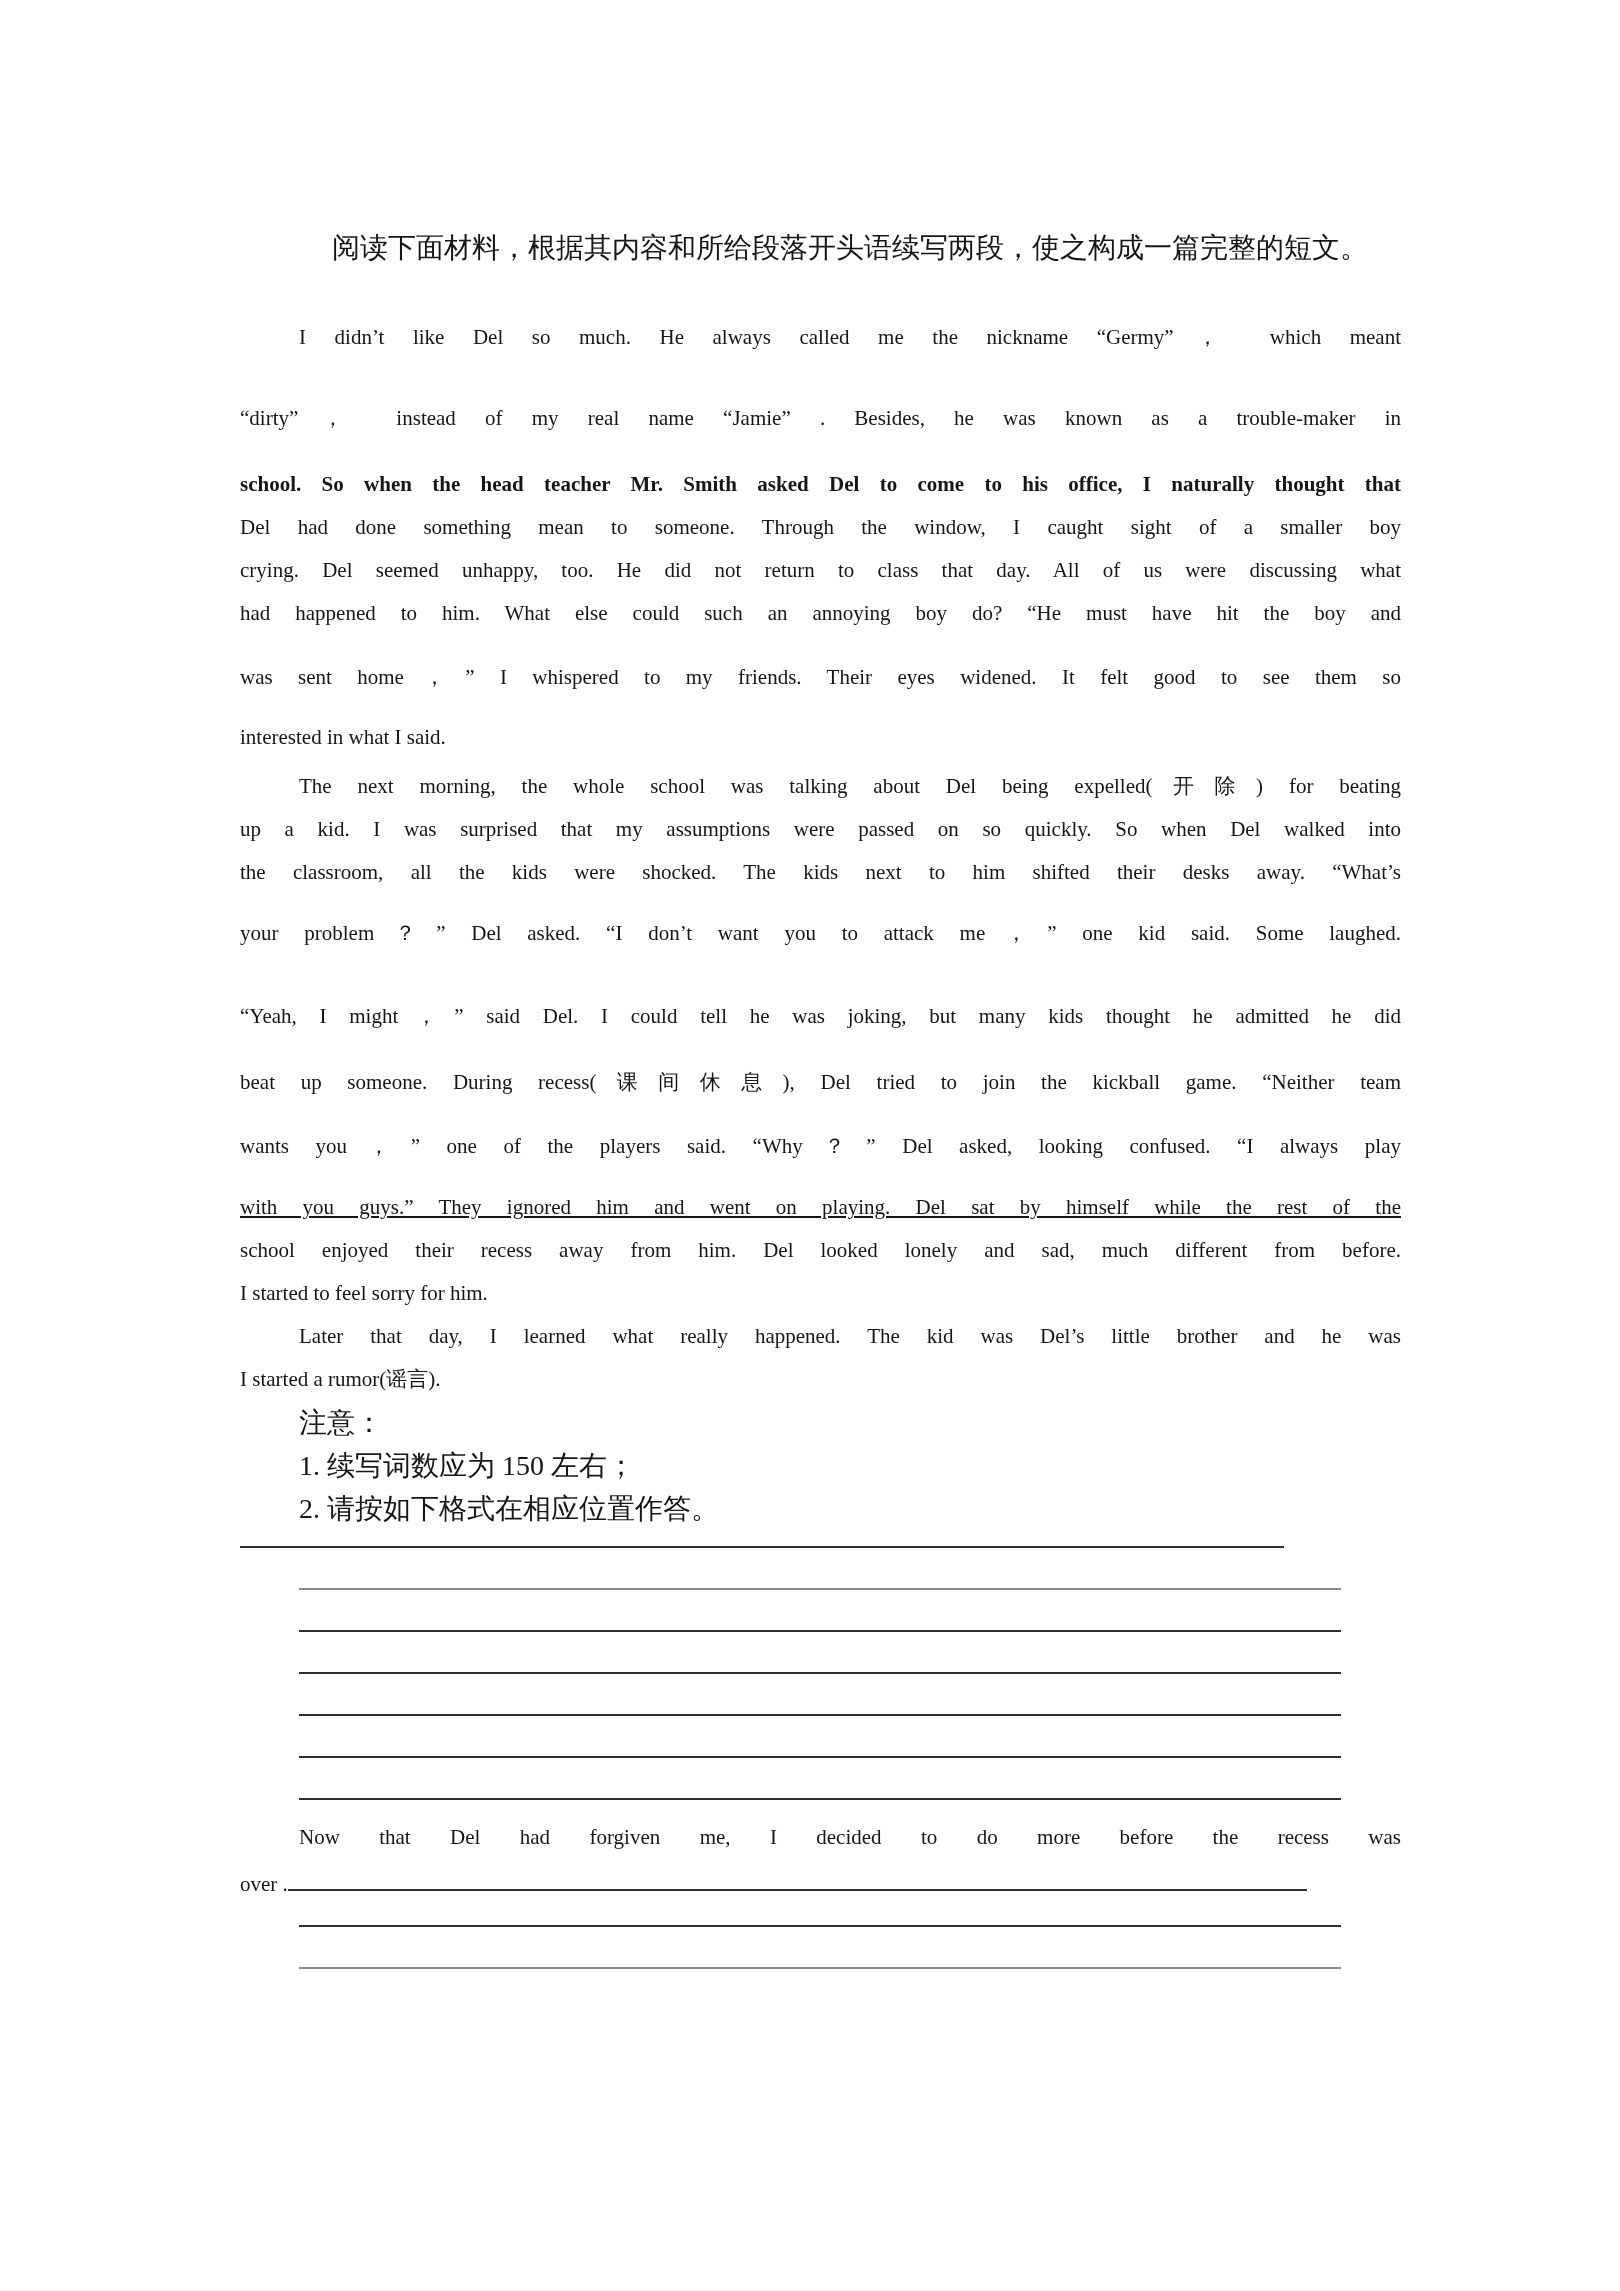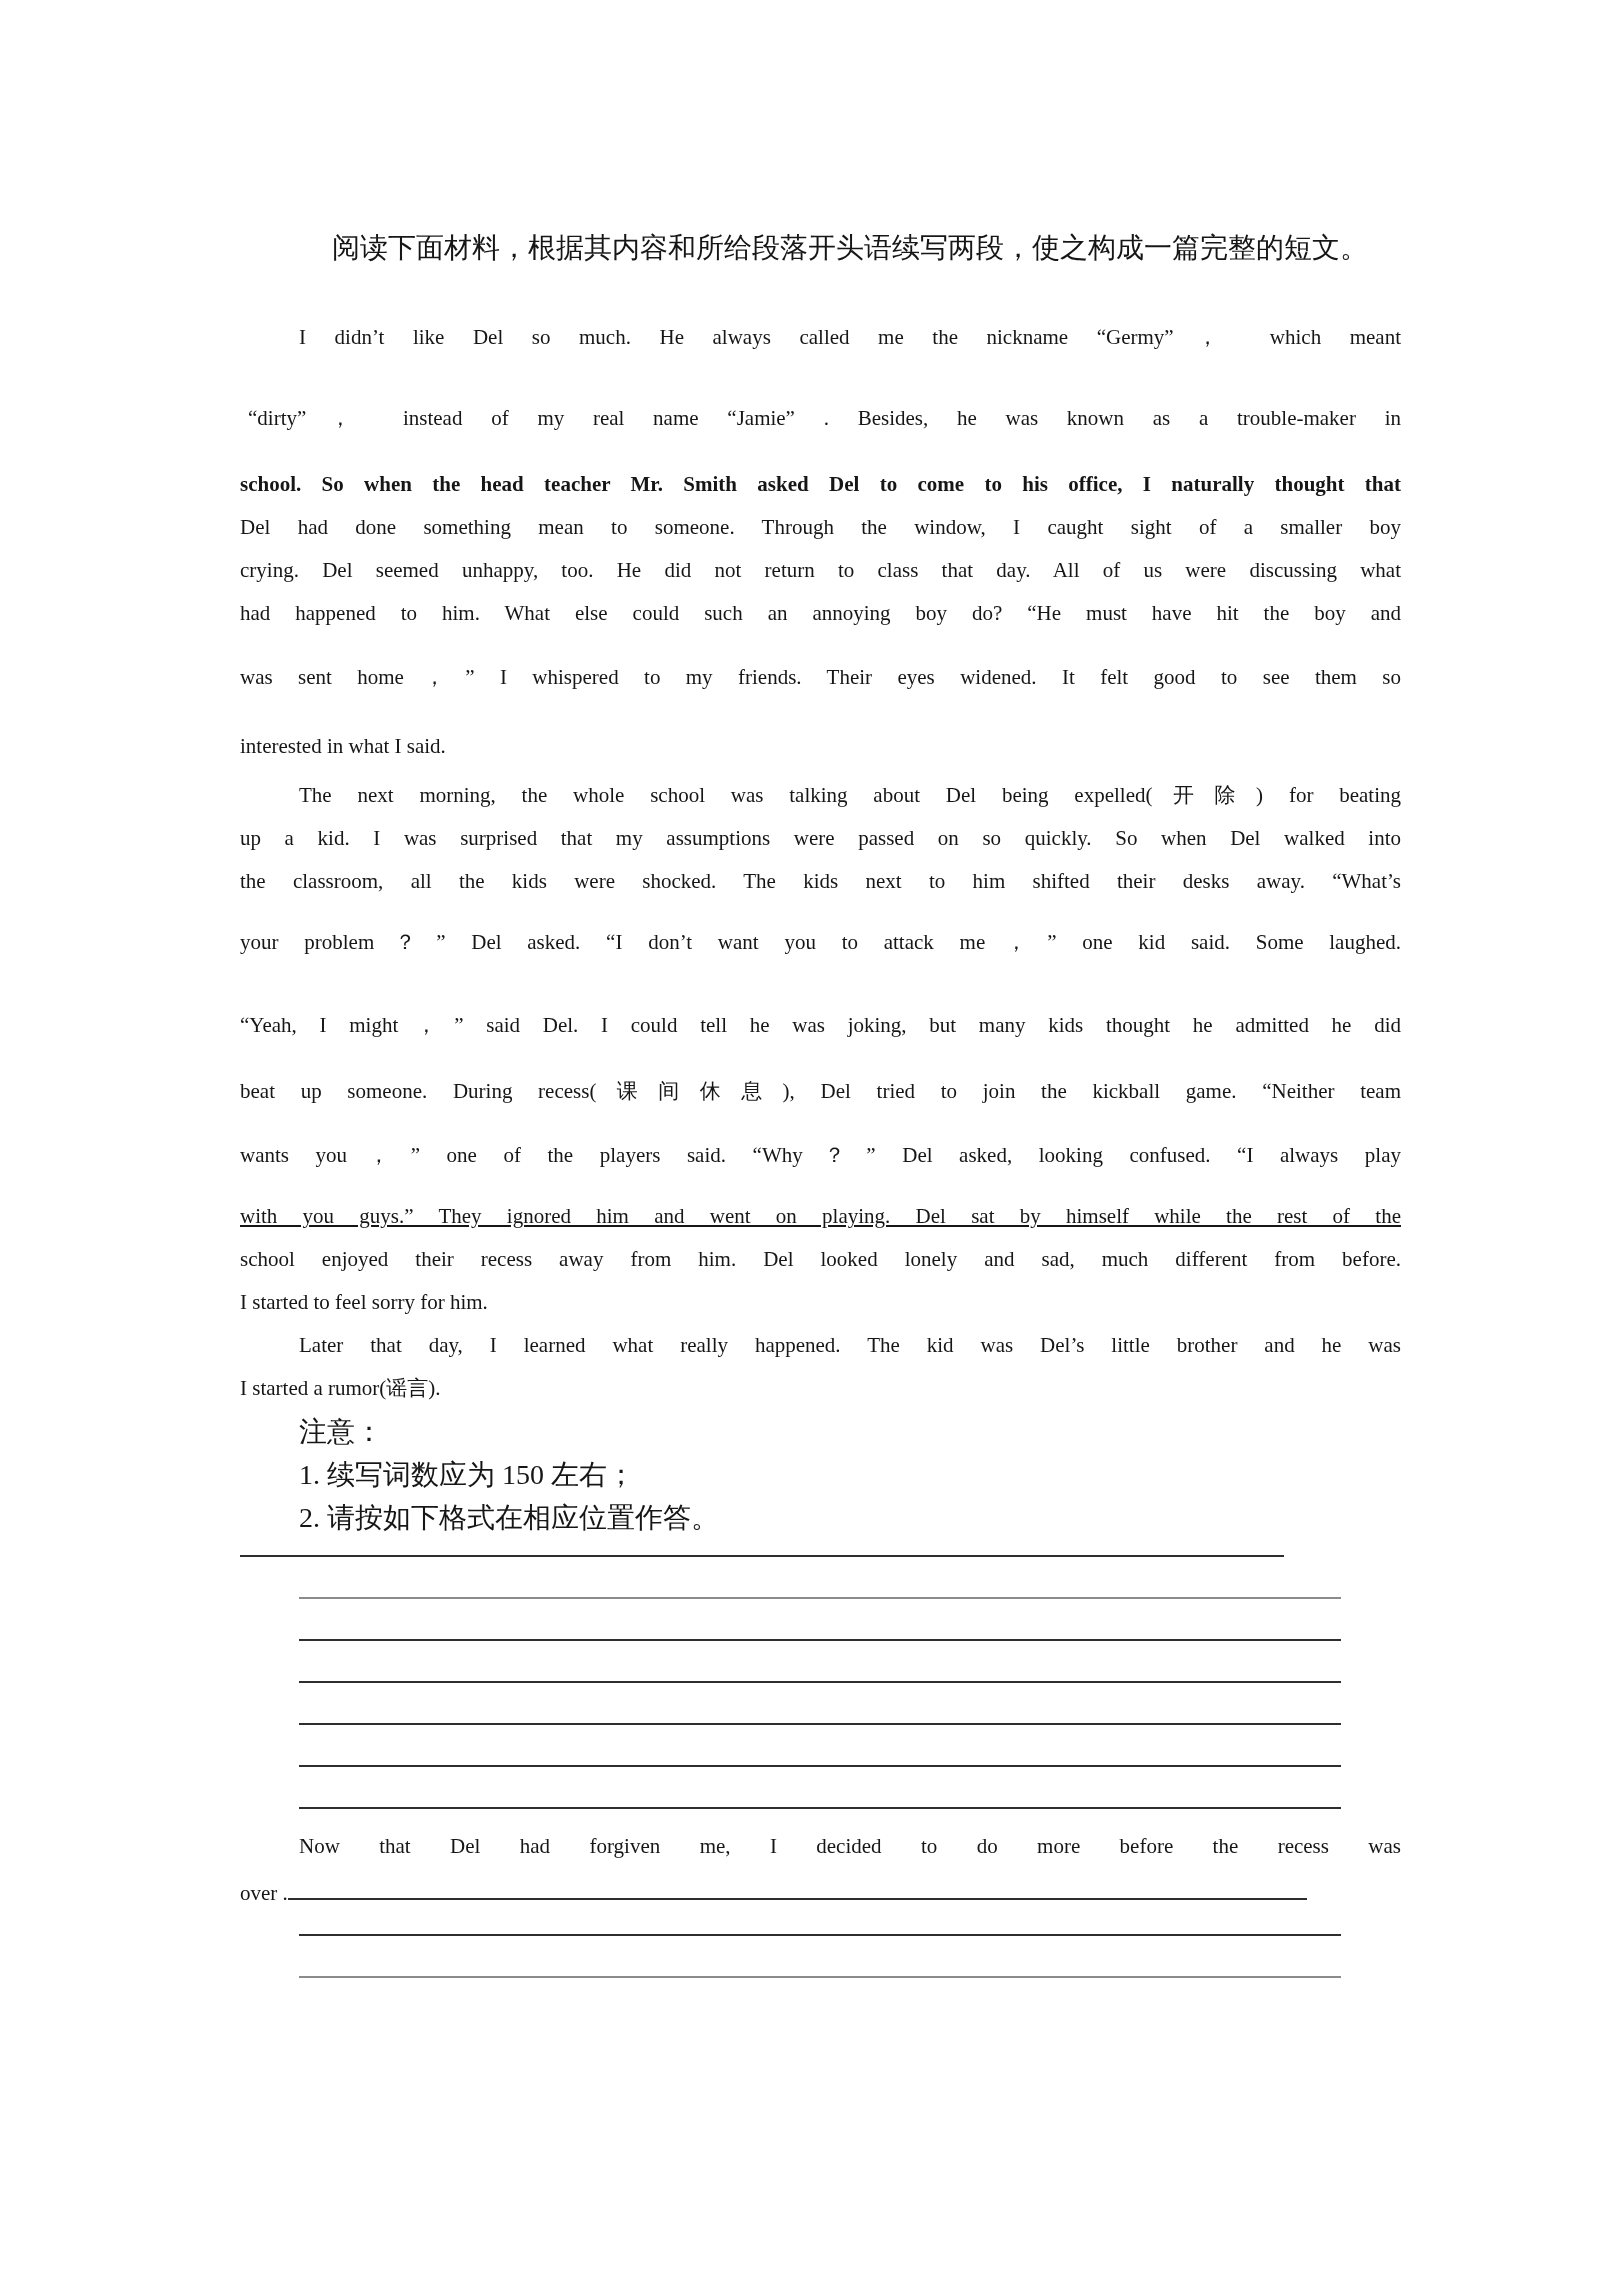--- a/index.html
+++ b/index.html
@@ -34,30 +34,30 @@
     text-align: justify;
     text-align-last: justify;
     overflow: hidden;
   }
   .eline.plain { text-align: left; text-align-last: left; }
   .ind { text-indent: 59px; }
   
   .mt231 { margin-top: 226px; text-align: center; }
   .mt48 { margin-top: 47px; }
   .mt41 { margin-top: 40px; }
-  .mt39 { margin-top: 38px; margin-left: 8px; }
+  .mt39 { margin-top: 38px; }
   .mt24 { margin-top: 23.5px; }
   .mt23 { margin-top: 22.5px; font-weight: bold; }
   .mt22 { margin-top: 21.6px; }
   .mt21 { margin-top: 20.6px; }
   .mt20 { margin-top: 19.6px; }
   .mt19 { margin-top: 18.6px; text-decoration: underline; }
   .mt18 { margin-top: 17.6px; }
   .mt16 { margin-top: 15.7px; }
-  .mt15 { margin-top: 26px; }
+  .mt15 { margin-top: 17px; }
   .mt6  { margin-top: 5.9px; }
   .mt4  { margin-top: 3.9px; }
   
   .uline {
     height: 0;
     border-top: 2px solid #2e2e2e;
     width: 1042px;
     margin-left: 59px;
   }
   .uline.first { margin-left: 0; width: 1044px; }

